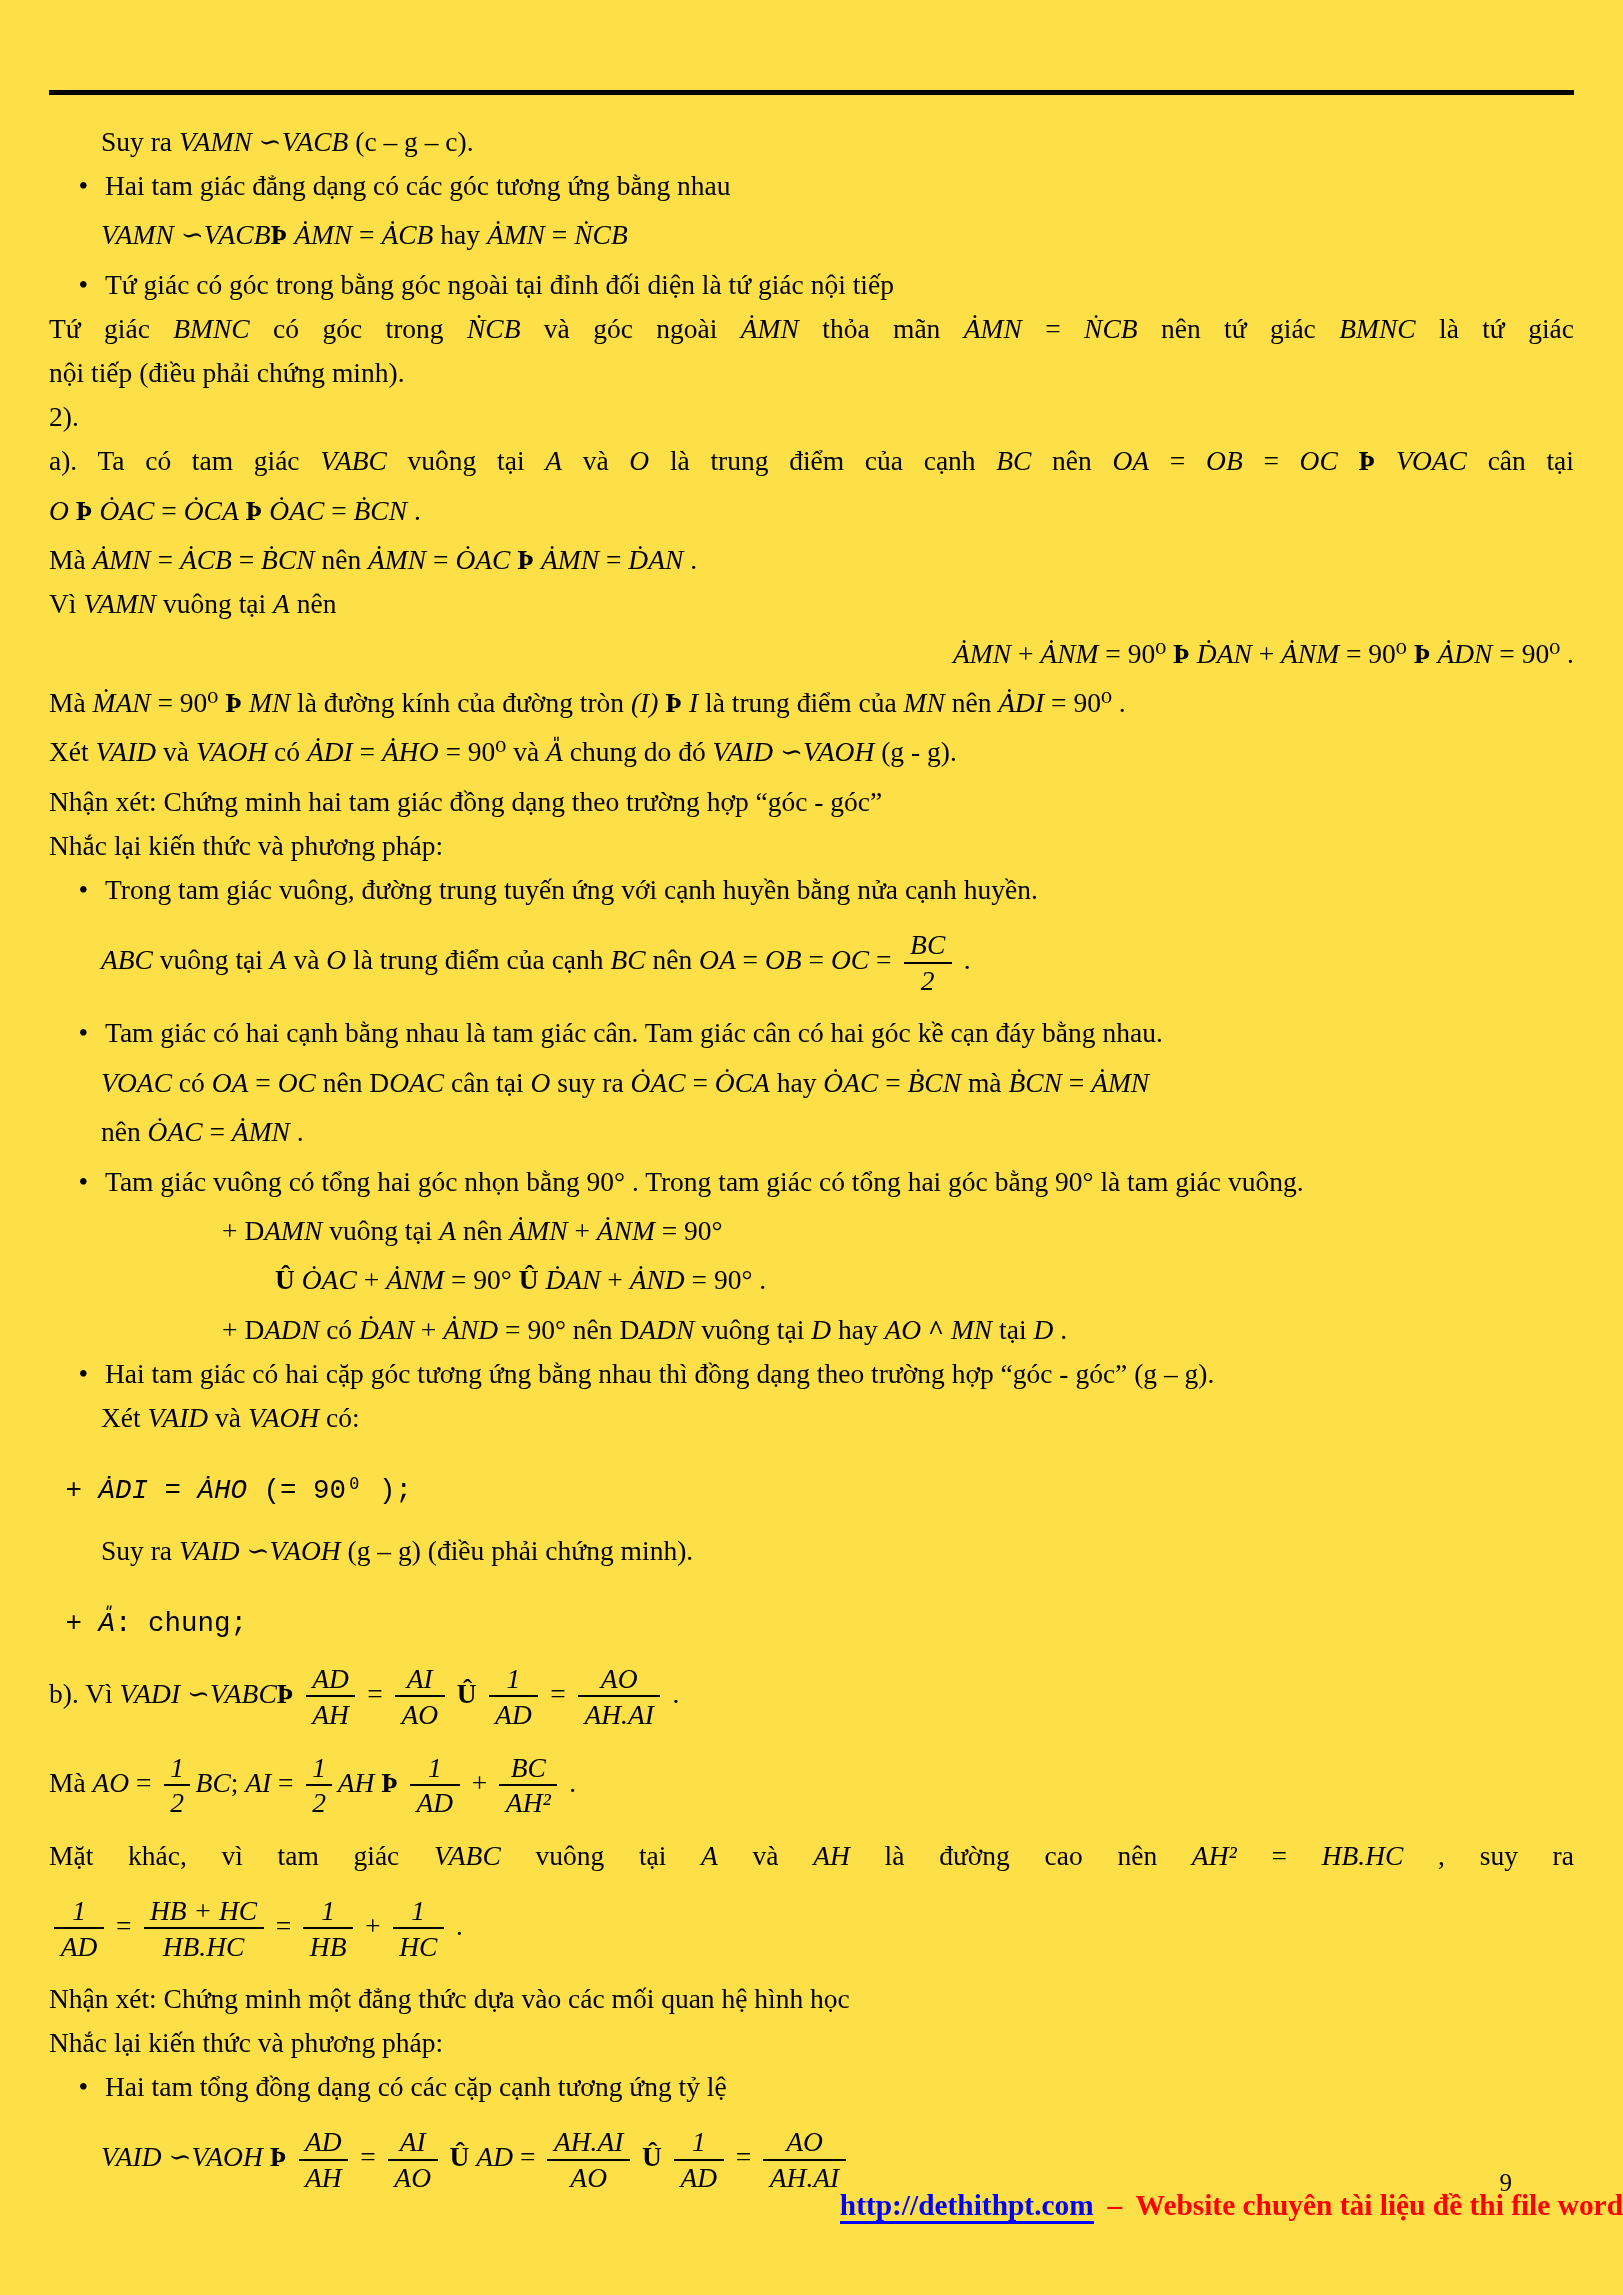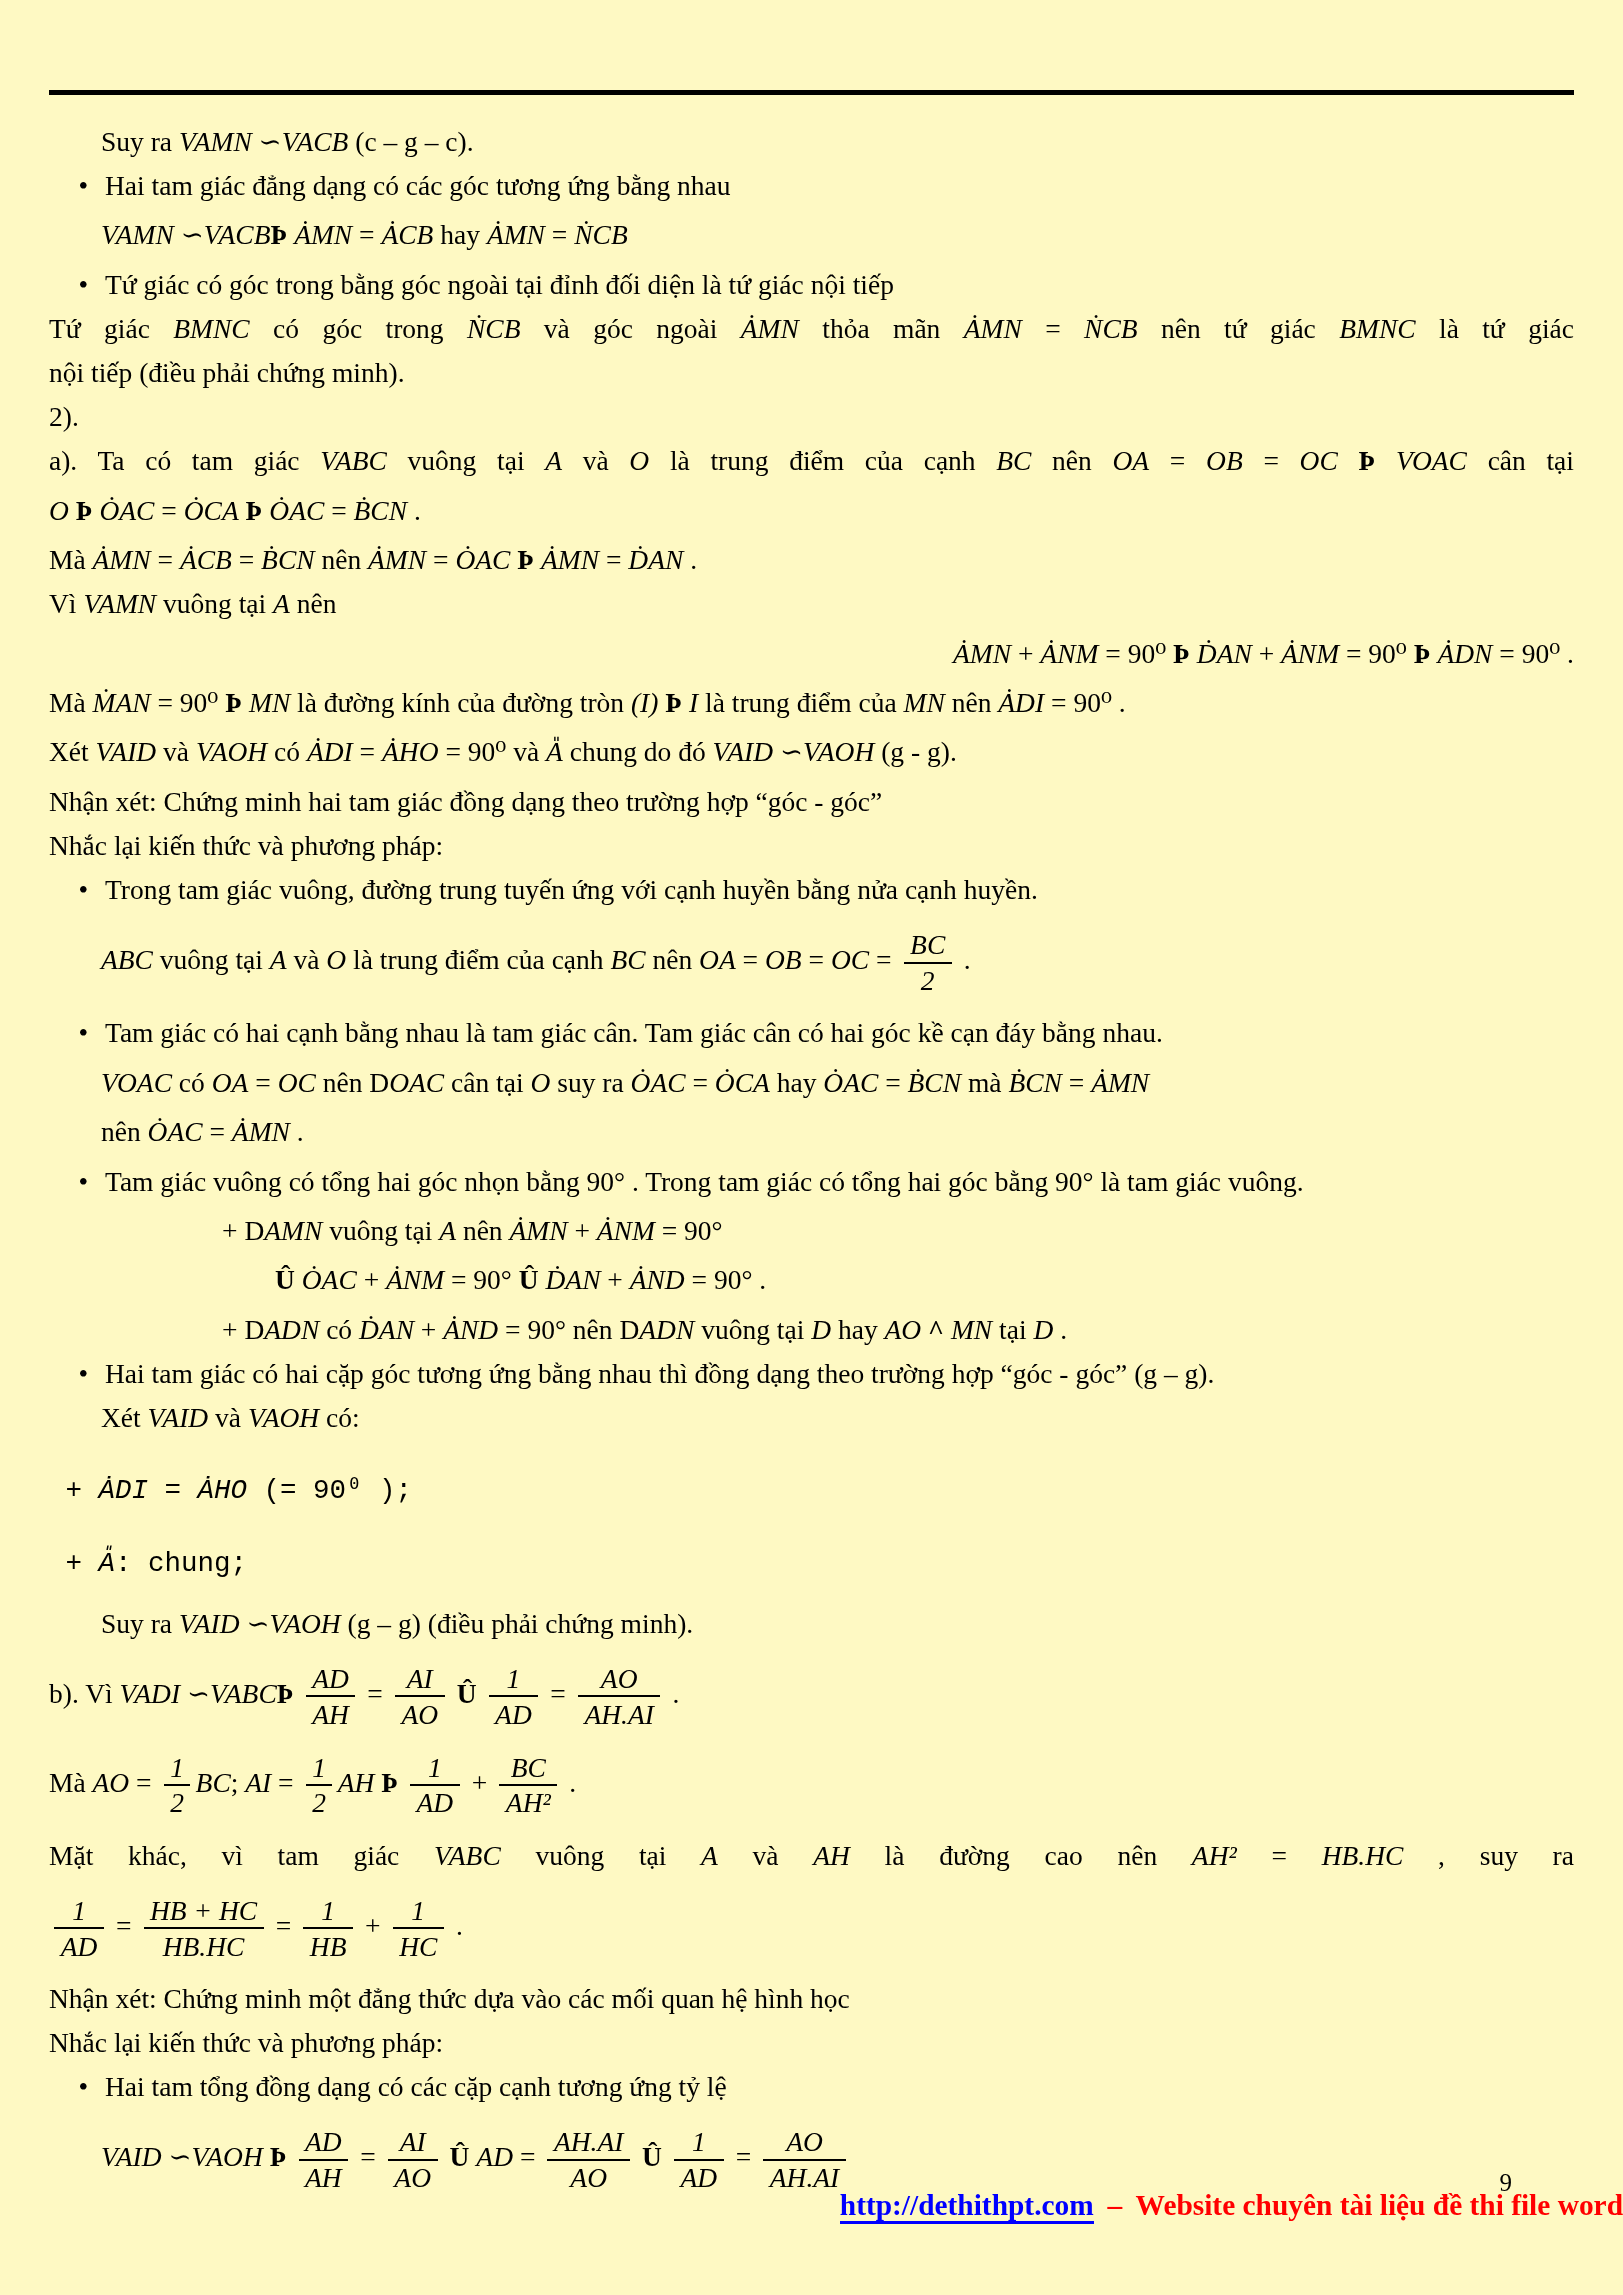--- a/index.html
+++ b/index.html
@@ -1,19 +1,19 @@
 <!DOCTYPE html>
 <html style="font-size:10.5px"><head>
 <meta charset="utf-8">
 <style>
   html,body{margin:0;padding:0;background:#ffffff;}
   .page{
     position:relative;
     width:1623px;height:2295px;
-    background:#fef9c3;
+    background:#fde047;
     font-family:"Liberation Serif","DejaVu Serif",serif;
     font-size:27.5px;color:#000;
     overflow:hidden;
   }
   .content{position:absolute;left:49px;right:49px;top:90px;}
   .rule{height:4.6px;background:#000;margin-bottom:29px;}
   .line{line-height:35px;margin:0 0 9.2px 0;}
   .ind1{padding-left:16.4px;}
   .ind2{padding-left:52px;}
   .ind3{padding-left:173px;}
@@ -75,22 +75,22 @@
         <div class="line bullet-line"><span class="bullet">•</span><span class="seg-t">Tam giác có hai cạnh bằng nhau là tam giác cân. Tam giác cân có hai góc kề cạn đáy bằng nhau.</span></div>
         <div class="line ind2 gap-sm"><span class="seg-m">VOAC</span><span class="seg-t"> có </span><span class="seg-m">OA</span><span class="seg-t"> = </span><span class="seg-m">OC</span><span class="seg-t"> nên D</span><span class="seg-m">OAC</span><span class="seg-t"> cân tại </span><span class="seg-m">O</span><span class="seg-t"> suy ra </span><span class="seg-m">ȮAC</span><span class="seg-t"> = </span><span class="seg-m">ȮCA</span><span class="seg-t"> hay </span><span class="seg-m">ȮAC</span><span class="seg-t"> = </span><span class="seg-m">ḂCN</span><span class="seg-t"> mà </span><span class="seg-m">ḂCN</span><span class="seg-t"> = </span><span class="seg-m">ȦMN</span></div>
         <div class="line ind2 gap-sm"><span class="seg-t">nên </span><span class="seg-m">ȮAC</span><span class="seg-t"> = </span><span class="seg-m">ȦMN</span><span class="seg-t"> .</span></div>
         <div class="line gap-sm bullet-line"><span class="bullet">•</span><span class="seg-t">Tam giác vuông có tổng hai góc nhọn bằng 90° . Trong tam giác có tổng hai góc bằng 90° là tam giác vuông.</span></div>
         <div class="line ind3 gap-sm"><span class="seg-t">+  D</span><span class="seg-m">AMN</span><span class="seg-t"> vuông tại </span><span class="seg-m">A</span><span class="seg-t"> nên </span><span class="seg-m">ȦMN</span><span class="seg-t"> + </span><span class="seg-m">ȦNM</span><span class="seg-t"> = 90°</span></div>
         <div class="line ind4 gap-sm"><span class="seg-b">Û</span><span class="seg-t"> </span><span class="seg-m">ȮAC</span><span class="seg-t"> + </span><span class="seg-m">ȦNM</span><span class="seg-t"> = 90° </span><span class="seg-b">Û</span><span class="seg-t"> </span><span class="seg-m">ḊAN</span><span class="seg-t"> + </span><span class="seg-m">ȦND</span><span class="seg-t"> = 90° .</span></div>
         <div class="line ind3 gap-sm"><span class="seg-t">+  D</span><span class="seg-m">ADN</span><span class="seg-t"> có </span><span class="seg-m">ḊAN</span><span class="seg-t"> + </span><span class="seg-m">ȦND</span><span class="seg-t"> = 90° nên D</span><span class="seg-m">ADN</span><span class="seg-t"> vuông tại </span><span class="seg-m">D</span><span class="seg-t"> hay </span><span class="seg-m">AO</span><span class="seg-b"> ^ </span><span class="seg-m">MN</span><span class="seg-t"> tại </span><span class="seg-m">D</span><span class="seg-t"> .</span></div>
         <div class="line bullet-line"><span class="bullet">•</span><span class="seg-t">Hai tam giác có hai cặp góc tương ứng bằng nhau thì đồng dạng theo trường hợp “góc - góc” (g – g).</span></div>
         <div class="line ind2"><span class="seg-t">Xét </span><span class="seg-m">VAID</span><span class="seg-t"> và </span><span class="seg-m">VAOH</span><span class="seg-t"> có:</span></div>
         <div class="line ind1 gap-lg"><span class="seg-t">+ </span><span class="seg-m">ȦDI</span><span class="seg-t"> = </span><span class="seg-m">ȦHO</span><span class="seg-t"> (= 90⁰ );</span></div>
+        <div class="line ind2 gap-md"><span class="seg-t">Suy ra  </span><span class="seg-m">VAID </span><span class="seg-t">∽</span><span class="seg-m">VAOH</span><span class="seg-t"> (g – g) (điều phải chứng minh).</span></div>
         <div class="line ind1 gap-lg"><span class="seg-t">+ </span><span class="seg-m">A̎</span><span class="seg-t">: chung;</span></div>
-        <div class="line ind2 gap-md"><span class="seg-t">Suy ra  </span><span class="seg-m">VAID </span><span class="seg-t">∽</span><span class="seg-m">VAOH</span><span class="seg-t"> (g – g) (điều phải chứng minh).</span></div>
         <div class="line eq gap-md"><span class="seg-t">b). Vì </span><span class="seg-m">VADI </span><span class="seg-t">∽</span><span class="seg-m">VABC</span><span class="seg-b">Þ</span><span class="seg-t"> </span><span class="frac">
             <span class="num">AD</span>
             <span class="den">AH</span>
           </span><span class="seg-t"> = </span><span class="frac">
             <span class="num">AI</span>
             <span class="den">AO</span>
           </span><span class="seg-t"> </span><span class="seg-b">Û</span><span class="seg-t"> </span><span class="frac">
             <span class="num">1</span>
             <span class="den">AD</span>
           </span><span class="seg-t"> = </span><span class="frac">

